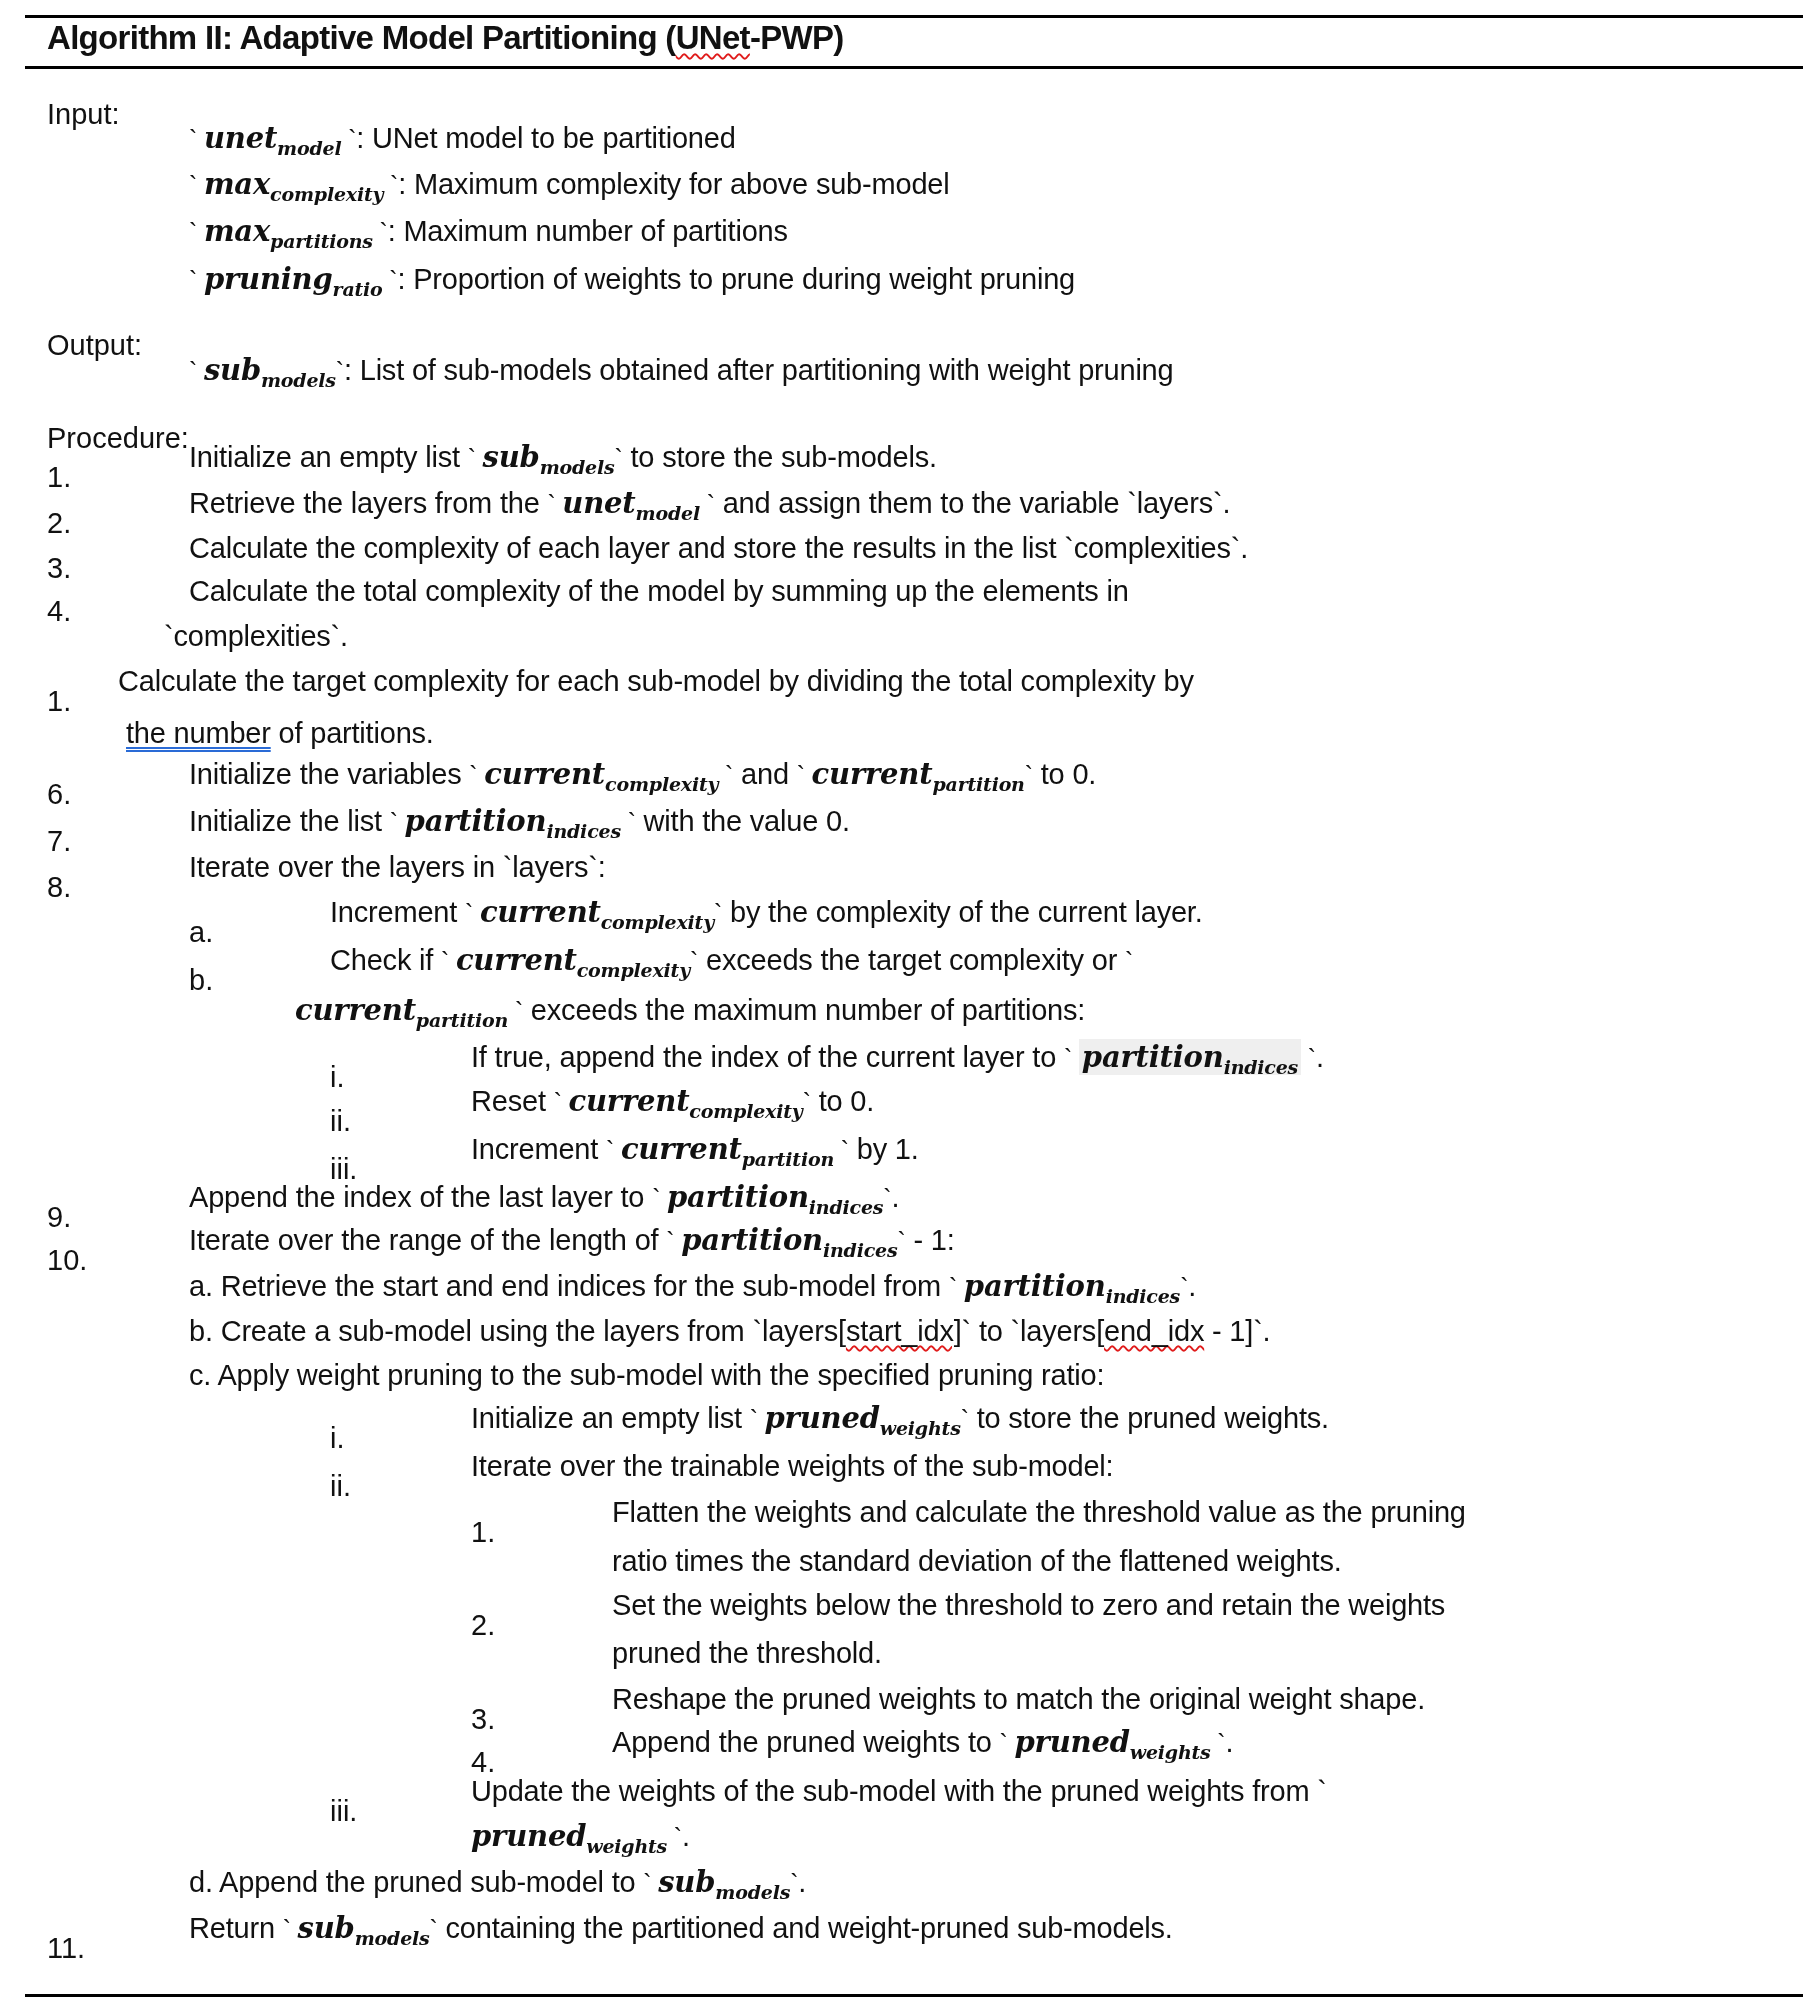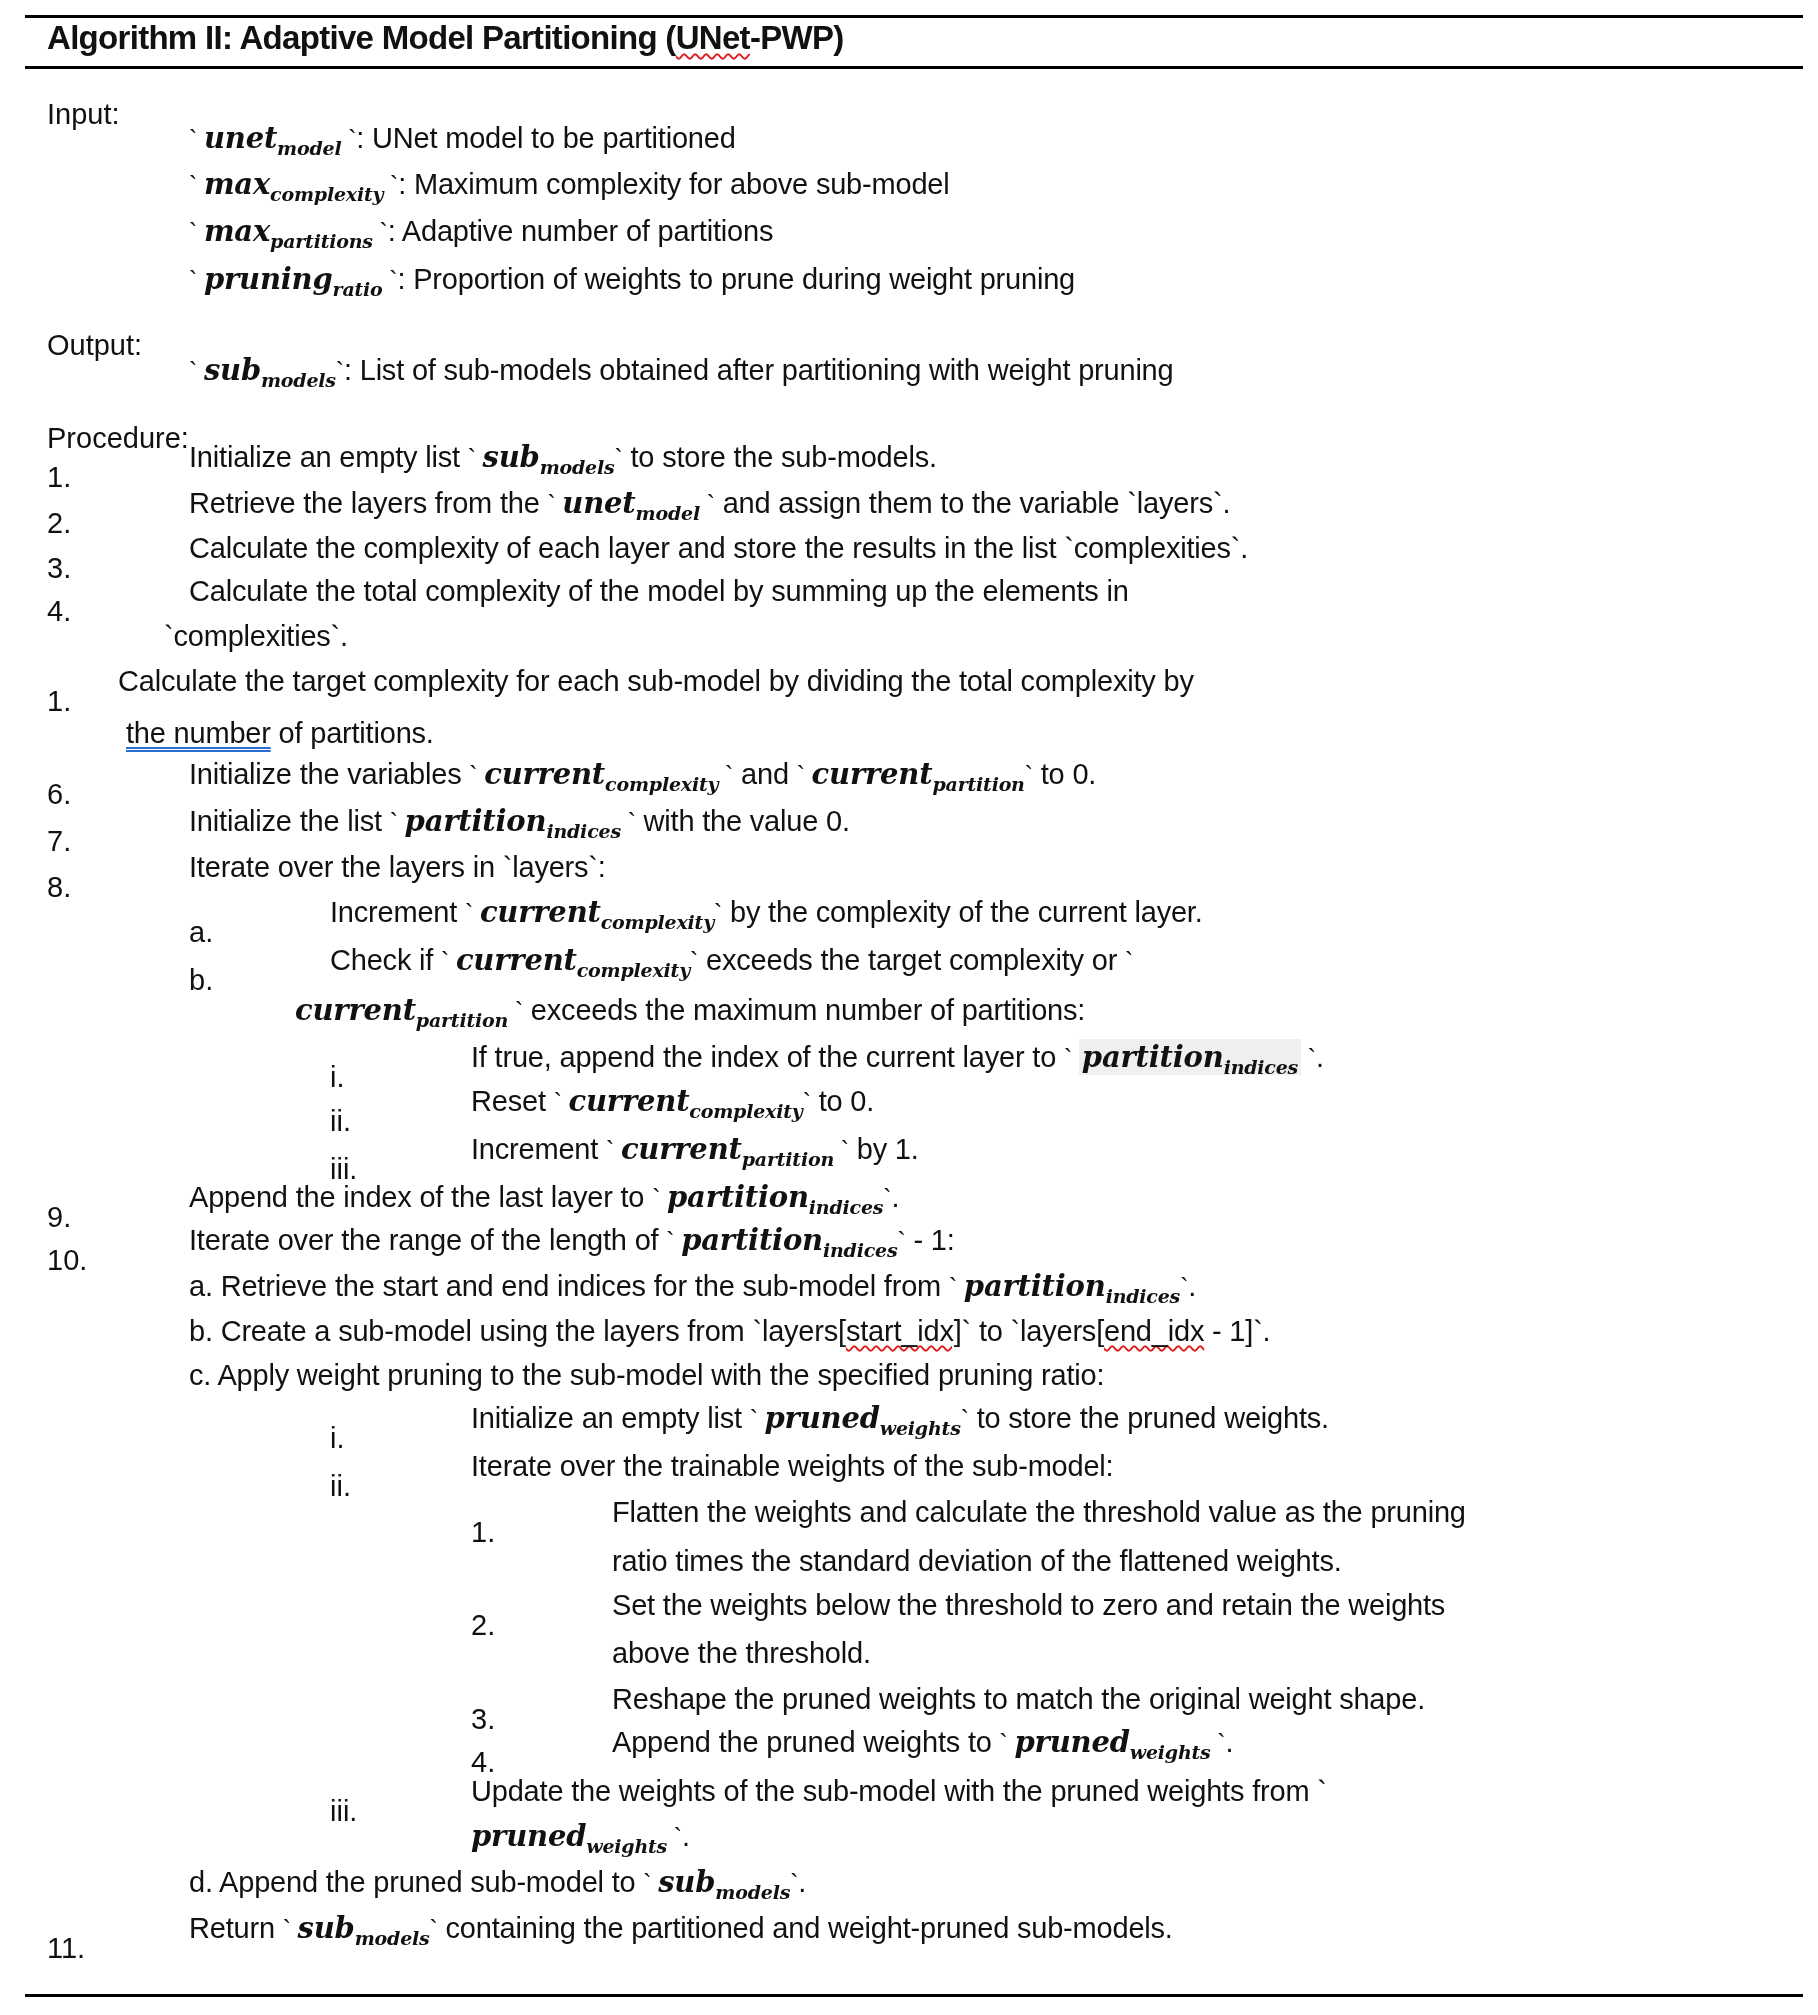--- a/index.html
+++ b/index.html
@@ -22,21 +22,21 @@
 
 <div class="rule" style="top:15.3px;height:3px;"></div>
 <div class="title">
   <span>Algorithm II: Adaptive Model Partitioning (</span><span class="squiggle-red">UNet</span><span>-PWP)</span>
 </div>
 <div class="rule" style="top:66px;height:3px;"></div>
 
 <div class="lbl" style="left:47px;top:80px;">Input:</div>
 <div class="line" style="left:189px;top:124px;"><span class="tick">` </span><span class="var"><span>unet</span><sub>model</sub></span><span class="tick"> `</span><span>: UNet model to be partitioned</span></div>
 <div class="line" style="left:189px;top:170px;"><span class="tick">` </span><span class="var"><span>max</span><sub>complexity</sub></span><span class="tick"> `</span><span>: Maximum complexity for above sub-model</span></div>
-<div class="line" style="left:189px;top:217px;"><span class="tick">` </span><span class="var"><span>max</span><sub>partitions</sub></span><span class="tick"> `</span><span>: Adaptive number of partitions</span></div>
+<div class="line" style="left:189px;top:217px;"><span class="tick">` </span><span class="var"><span>max</span><sub>partitions</sub></span><span class="tick"> `</span><span>: Maximum number of partitions</span></div>
 <div class="line" style="left:189px;top:265px;"><span class="tick">` </span><span class="var"><span>pruning</span><sub>ratio</sub></span><span class="tick"> `</span><span>: Proportion of weights to prune during weight pruning</span></div>
 
 <div class="lbl" style="left:47px;top:311px;">Output:</div>
 <div class="line" style="left:189px;top:356px;"><span class="tick">` </span><span class="var"><span>sub</span><sub>models</sub></span><span class="tick">`</span><span>: List of sub-models obtained after partitioning with weight pruning</span></div>
 
 <div class="lbl" style="left:47px;top:404px;text-align:center;">Procedure:</div>
 
 <div class="lbl" style="left:47px;top:443px;">1.</div>
 <div class="line" style="left:189px;top:443px;"><span>Initialize an empty list </span><span class="tick">` </span><span class="var"><span>sub</span><sub>models</sub></span><span class="tick">`</span><span> to store the sub-models.</span></div>
 
@@ -96,21 +96,21 @@
 
 <div class="lbl" style="left:330px;top:1452px;">ii.</div>
 <div class="line" style="left:471px;top:1452px;">Iterate over the trainable weights of the sub-model:</div>
 
 <div class="lbl" style="left:471px;top:1498px;">1.</div>
 <div class="line" style="left:612px;top:1498px;">Flatten the weights and calculate the threshold value as the pruning</div>
 <div class="line" style="left:612px;top:1547px;">ratio times the standard deviation of the flattened weights.</div>
 
 <div class="lbl" style="left:471px;top:1591px;">2.</div>
 <div class="line" style="left:612px;top:1591px;">Set the weights below the threshold to zero and retain the weights</div>
-<div class="line" style="left:612px;top:1639px;">above the threshold.</div>
+<div class="line" style="left:612px;top:1639px;">pruned the threshold.</div>
 
 <div class="lbl" style="left:471px;top:1685px;">3.</div>
 <div class="line" style="left:612px;top:1685px;">Reshape the pruned weights to match the original weight shape.</div>
 
 <div class="lbl" style="left:471px;top:1728px;">4.</div>
 <div class="line" style="left:612px;top:1728px;"><span>Append the pruned weights to </span><span class="tick">` </span><span class="var"><span>pruned</span><sub>weights</sub></span><span class="tick"> `</span><span>.</span></div>
 
 <div class="lbl" style="left:330px;top:1777px;">iii.</div>
 <div class="line" style="left:471px;top:1777px;">Update the weights of the sub-model with the pruned weights from `</div>
 <div class="line" style="left:471px;top:1822px;"><span class="var"><span>pruned</span><sub>weights</sub></span><span class="tick"> `</span><span>.</span></div>

